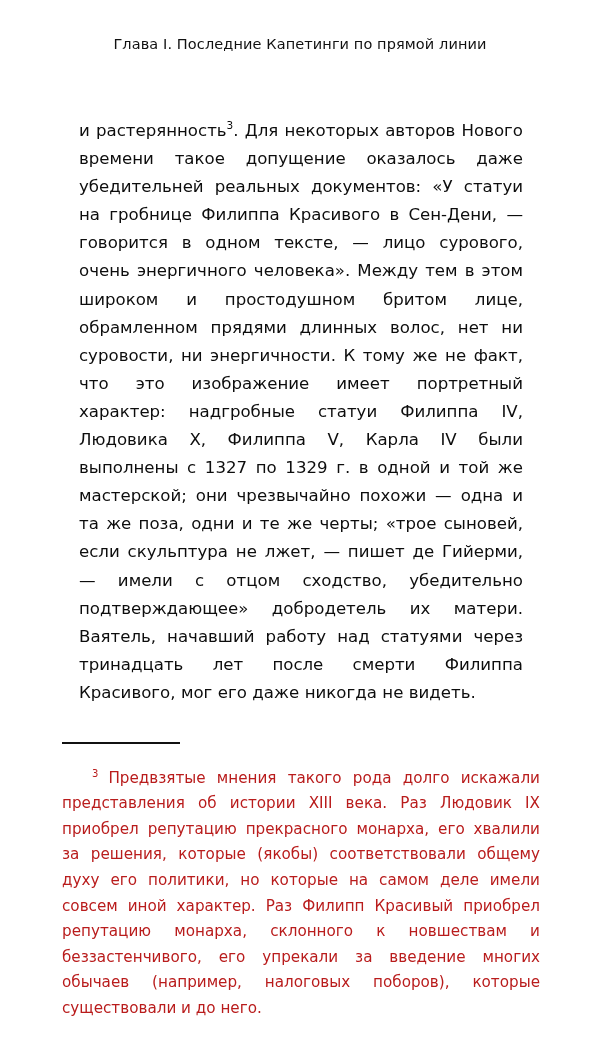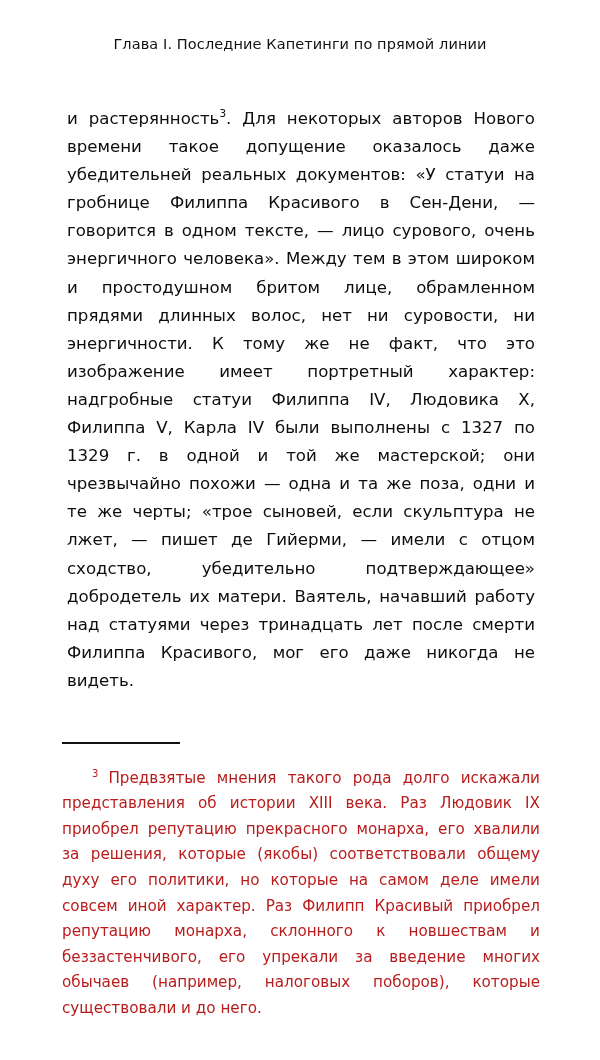--- a/index.html
+++ b/index.html
@@ -32,21 +32,21 @@
     letter-spacing: 0.1px;
     color: #111111;
   }
   .body-block {
     position: absolute;
     top: 100px;
     left: 62px;
     width: 478px;
   }
   .body-block p {
-    margin: 5px;
+    margin: 17px;
     font-size: 16.6px;
     line-height: 28.1px;
     text-align: justify;
     text-align-last: left;
     word-spacing: 0.2px;
     color: #0d0d0d;
     hyphens: manual;
   }
   sup.fn {
     font-size: 10.5px;

